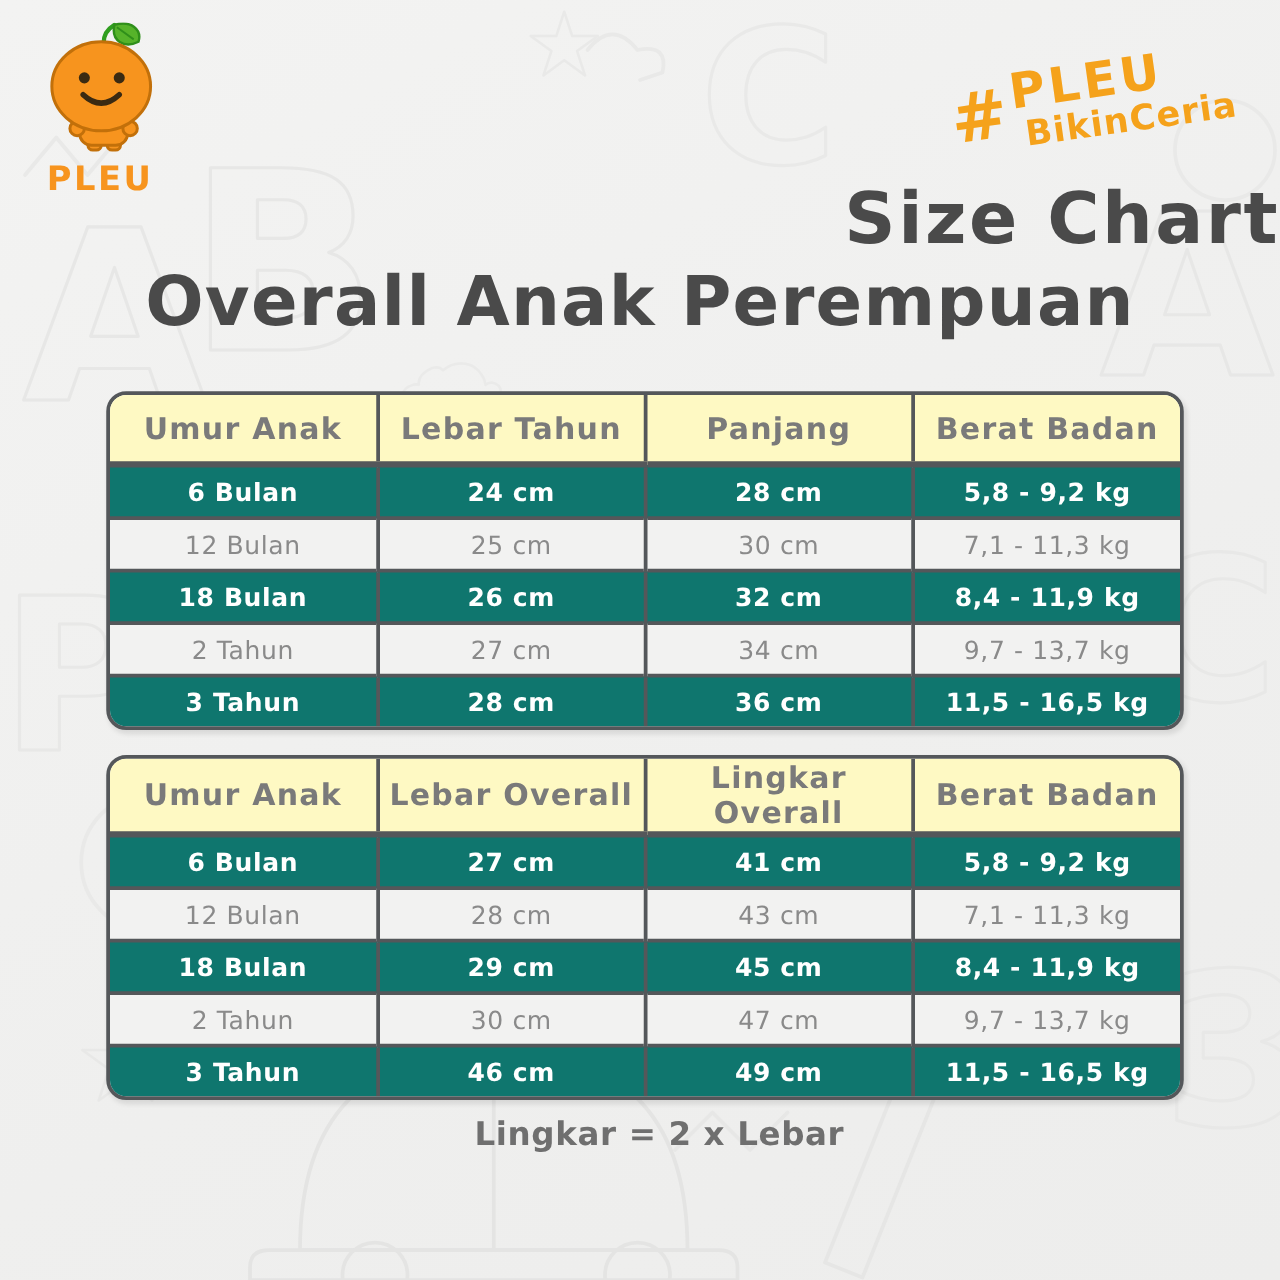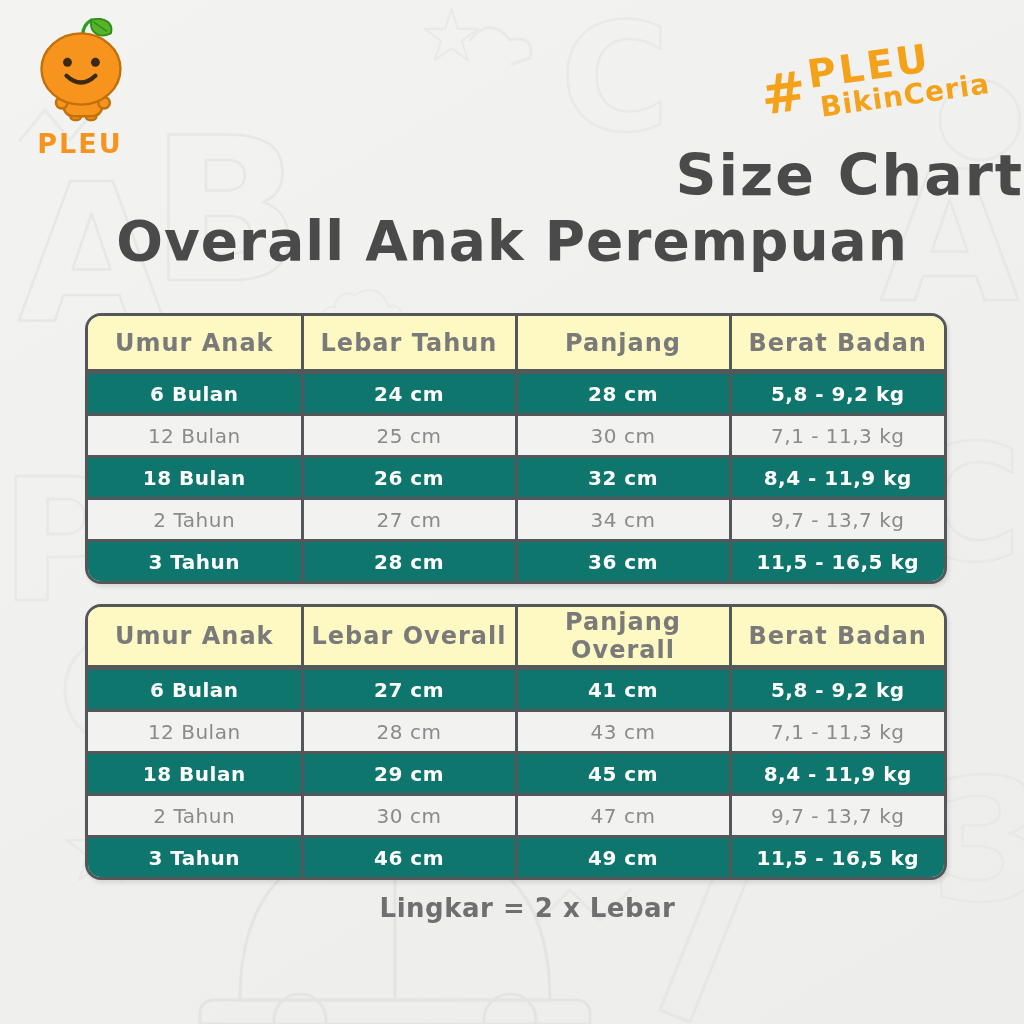--- a/index.html
+++ b/index.html
@@ -154,21 +154,21 @@
   </tbody>
     </table>
 </div>
 
 <div class="tblwrap" style="top:604px;">
   <table class="tbl">
     <tbody>
         <tr>
       <th>Umur Anak</th>
       <th>Lebar Overall</th>
-      <th>Panjang Overall</th>
+      <th>Lingkar Overall</th>
       <th>Berat Badan</th>
     </tr>
     <tr class="r-blue">
       <td>6 Bulan</td>
       <td>27 cm</td>
       <td>41 cm</td>
       <td>5,8 - 9,2 kg</td>
     </tr>
     <tr class="r-plain">
       <td>12 Bulan</td>

